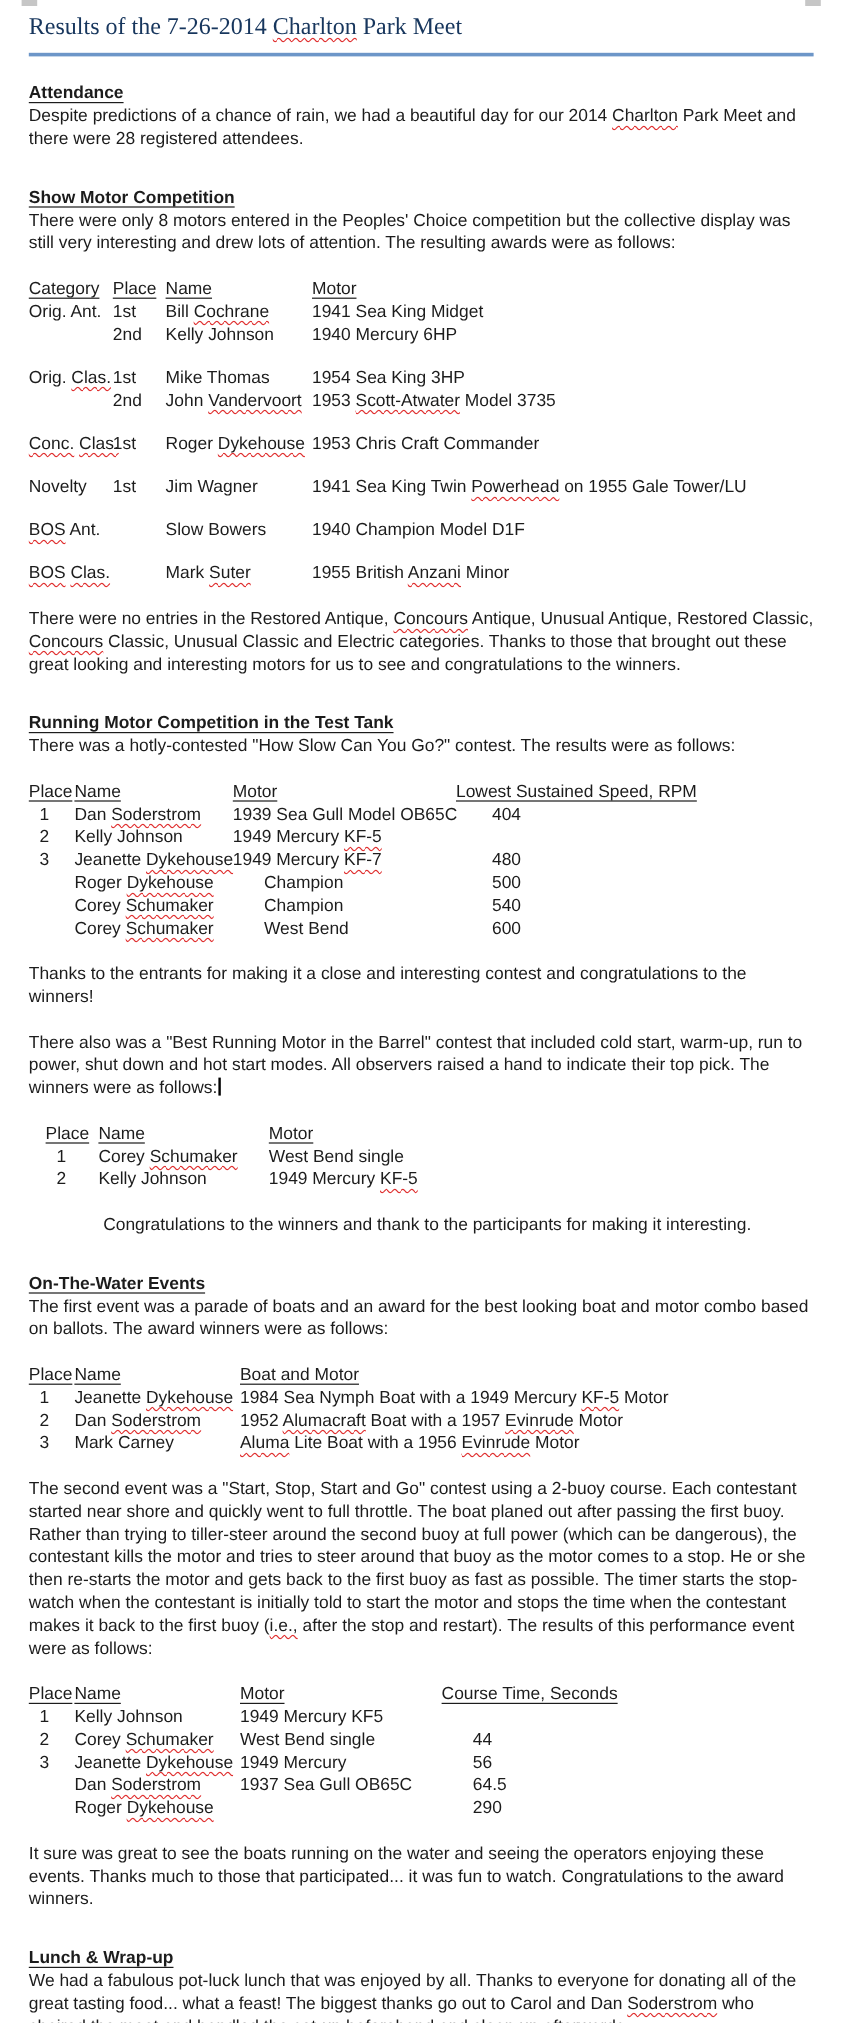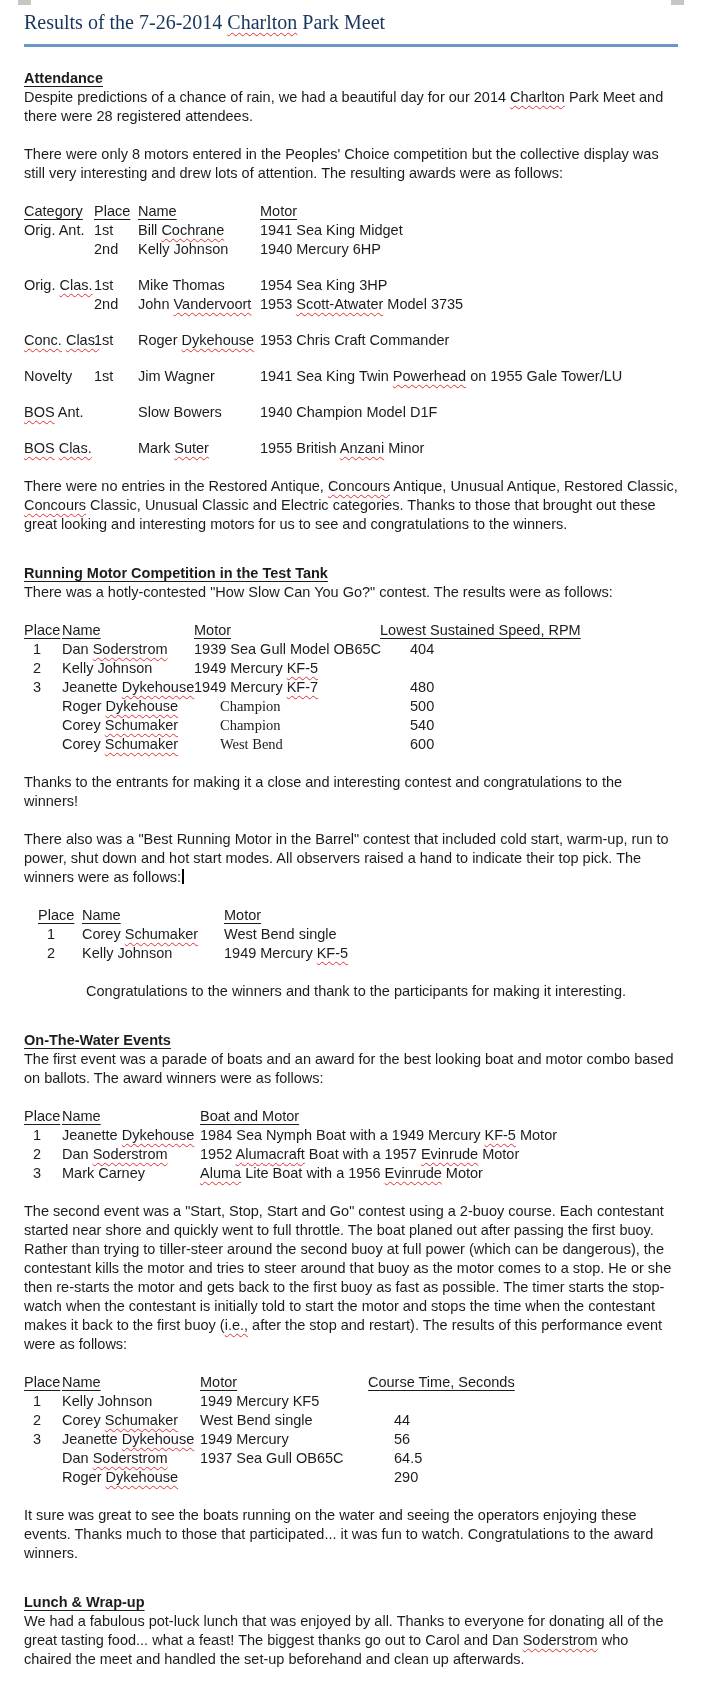--- a/index.html
+++ b/index.html
@@ -61,21 +61,21 @@
   .t-course .row { grid-template-columns: 38px 138px 168px 1fr; }
   
   .t-tank .row:not(.hdr) .c0,
   .t-course .row:not(.hdr) .c0,
   .t-barrel .row:not(.hdr) .c0,
   .t-parade .row:not(.hdr) .c0 { padding-left: 9px; }
   
   .t-tank .row:not(.hdr) .c3 { padding-left: 30px; }
   .t-course .row:not(.hdr) .c3 { padding-left: 26px; }
   
-  .indent-motor .c2 { padding-left: 26px; font-family: Liberation Serif, serif; }
+  .indent-motor .c2 { padding-left: 26px; }
   
   .caret {
     display: inline-block;
     width: 2px; height: 15px;
     background: #000;
     vertical-align: -2px;
     margin-left: 1px;
   }
 </style>
 </head>
@@ -84,20 +84,21 @@
 <div class="artifact left"></div>
 <div class="artifact right"></div>
 
 <div class="page">
 
   <div class="doc-title">Results of the 7-26-2014 <span class="sp">Charlton</span> Park Meet</div>
 
   <div class="h first">Attendance</div>
   <div class="p">Despite predictions of a chance of rain, we had a beautiful day for our 2014 <span class="sp">Charlton</span> Park Meet and there were 28 registered attendees.</div>
 
+  <div class="h">Show Motor Competition</div>
   <div class="p tight">There were only 8 motors entered in the Peoples' Choice competition but the collective display was still very interesting and drew lots of attention. The resulting awards were as follows:</div>
 
   <div class="tbl t-show">
     <div class="row hdr">
       <span class="cell c0"><span class="hd">Category</span></span>
       <span class="cell c1"><span class="hd">Place</span></span>
       <span class="cell c2"><span class="hd">Name</span></span>
       <span class="cell c3"><span class="hd">Motor</span></span>
     </div>
     <div>

